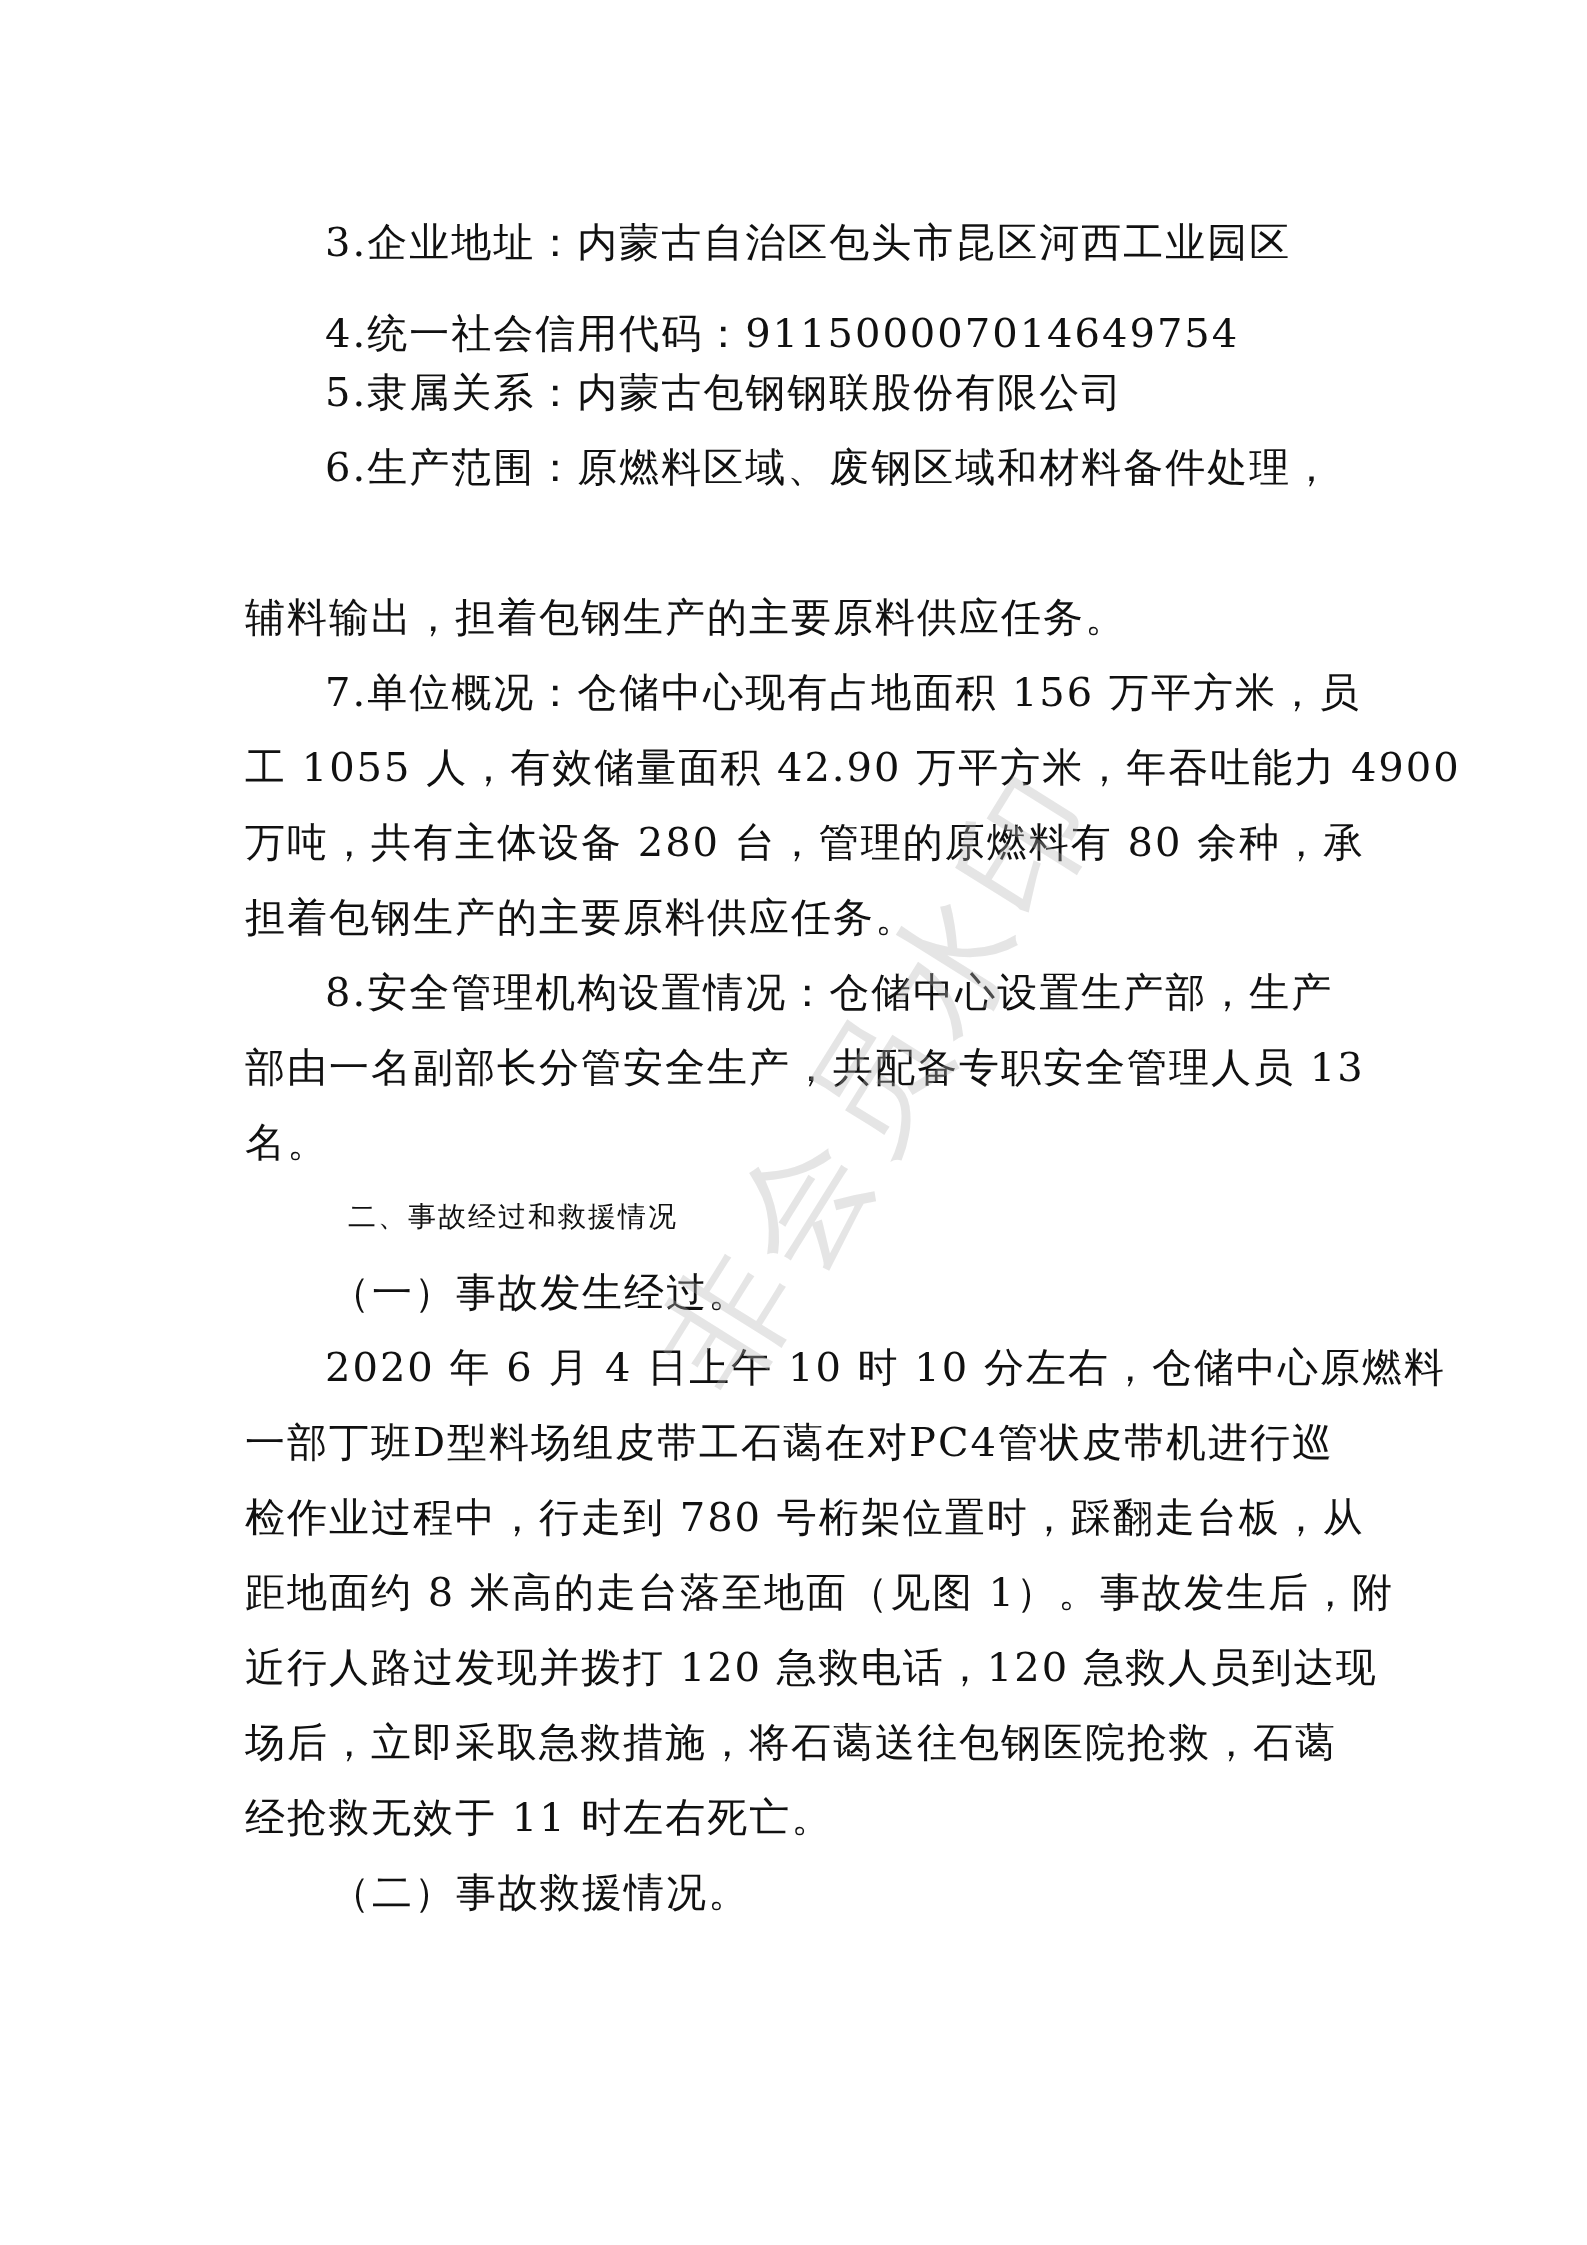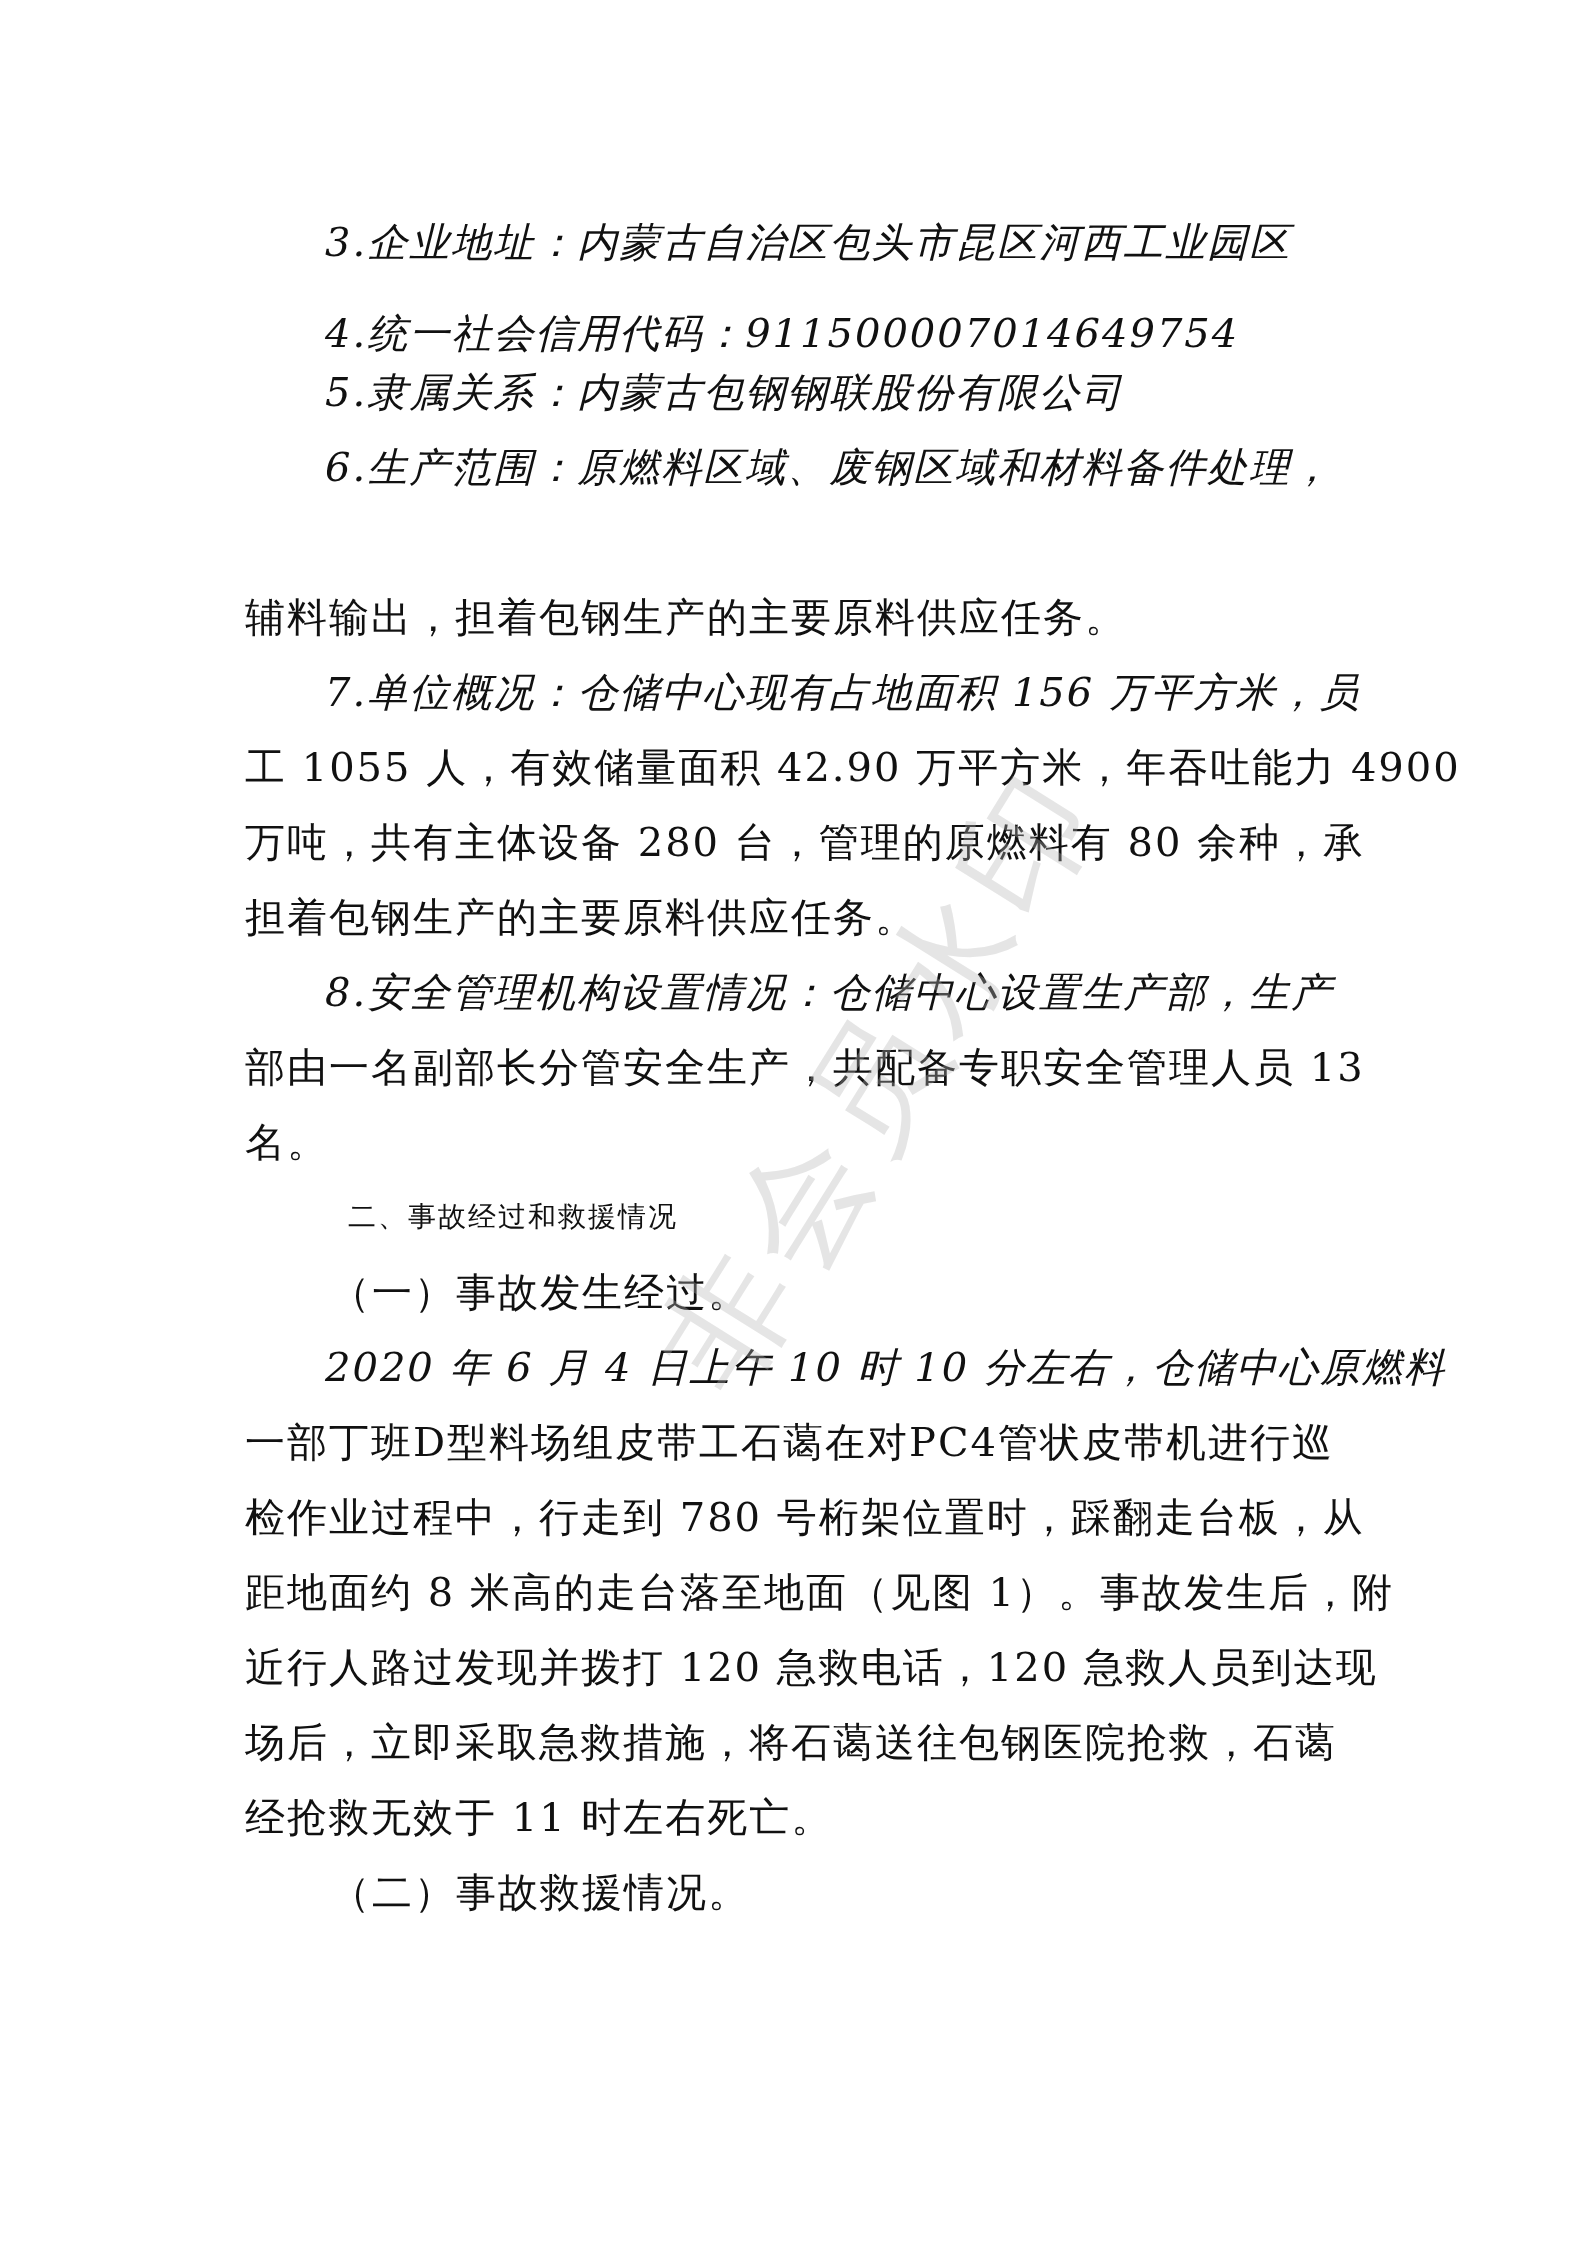--- a/index.html
+++ b/index.html
@@ -1,20 +1,20 @@
 <!DOCTYPE html>
 <html><head>
 <meta charset="utf-8">
 <style>
   html, body { margin: 0; padding: 0; background: #ffffff; }
   body { width: 1587px; height: 2245px; position: relative; overflow: hidden;
          font-family: "DejaVu Serif", "Liberation Serif", serif; color: #111; }
   .page { position: absolute; left: 0; top: 0; width: 1587px; height: 2245px; }
   .line { position: absolute; left: 0; white-space: nowrap; font-size: 40px; line-height: 56px; letter-spacing: 2px; }
-  .ind { left: 325px; font-style: italic; }
+  .ind { left: 325px; }
   .noind { left: 245px; }
   .heading { font-family: Liberation Sans, sans-serif; font-weight: normal; font-size: 28px; }
   .sub { left: 330px; }
   .watermark { position: absolute; left: 560px; top: 900px; transform: rotate(-58deg); transform-origin: left top;
                font-family: "DejaVu Sans", sans-serif; font-size: 130px; color: rgba(180,180,180,0.35);
                white-space: nowrap; pointer-events: none; letter-spacing: 10px; }
 </style>
 </head>
 <body>
 

